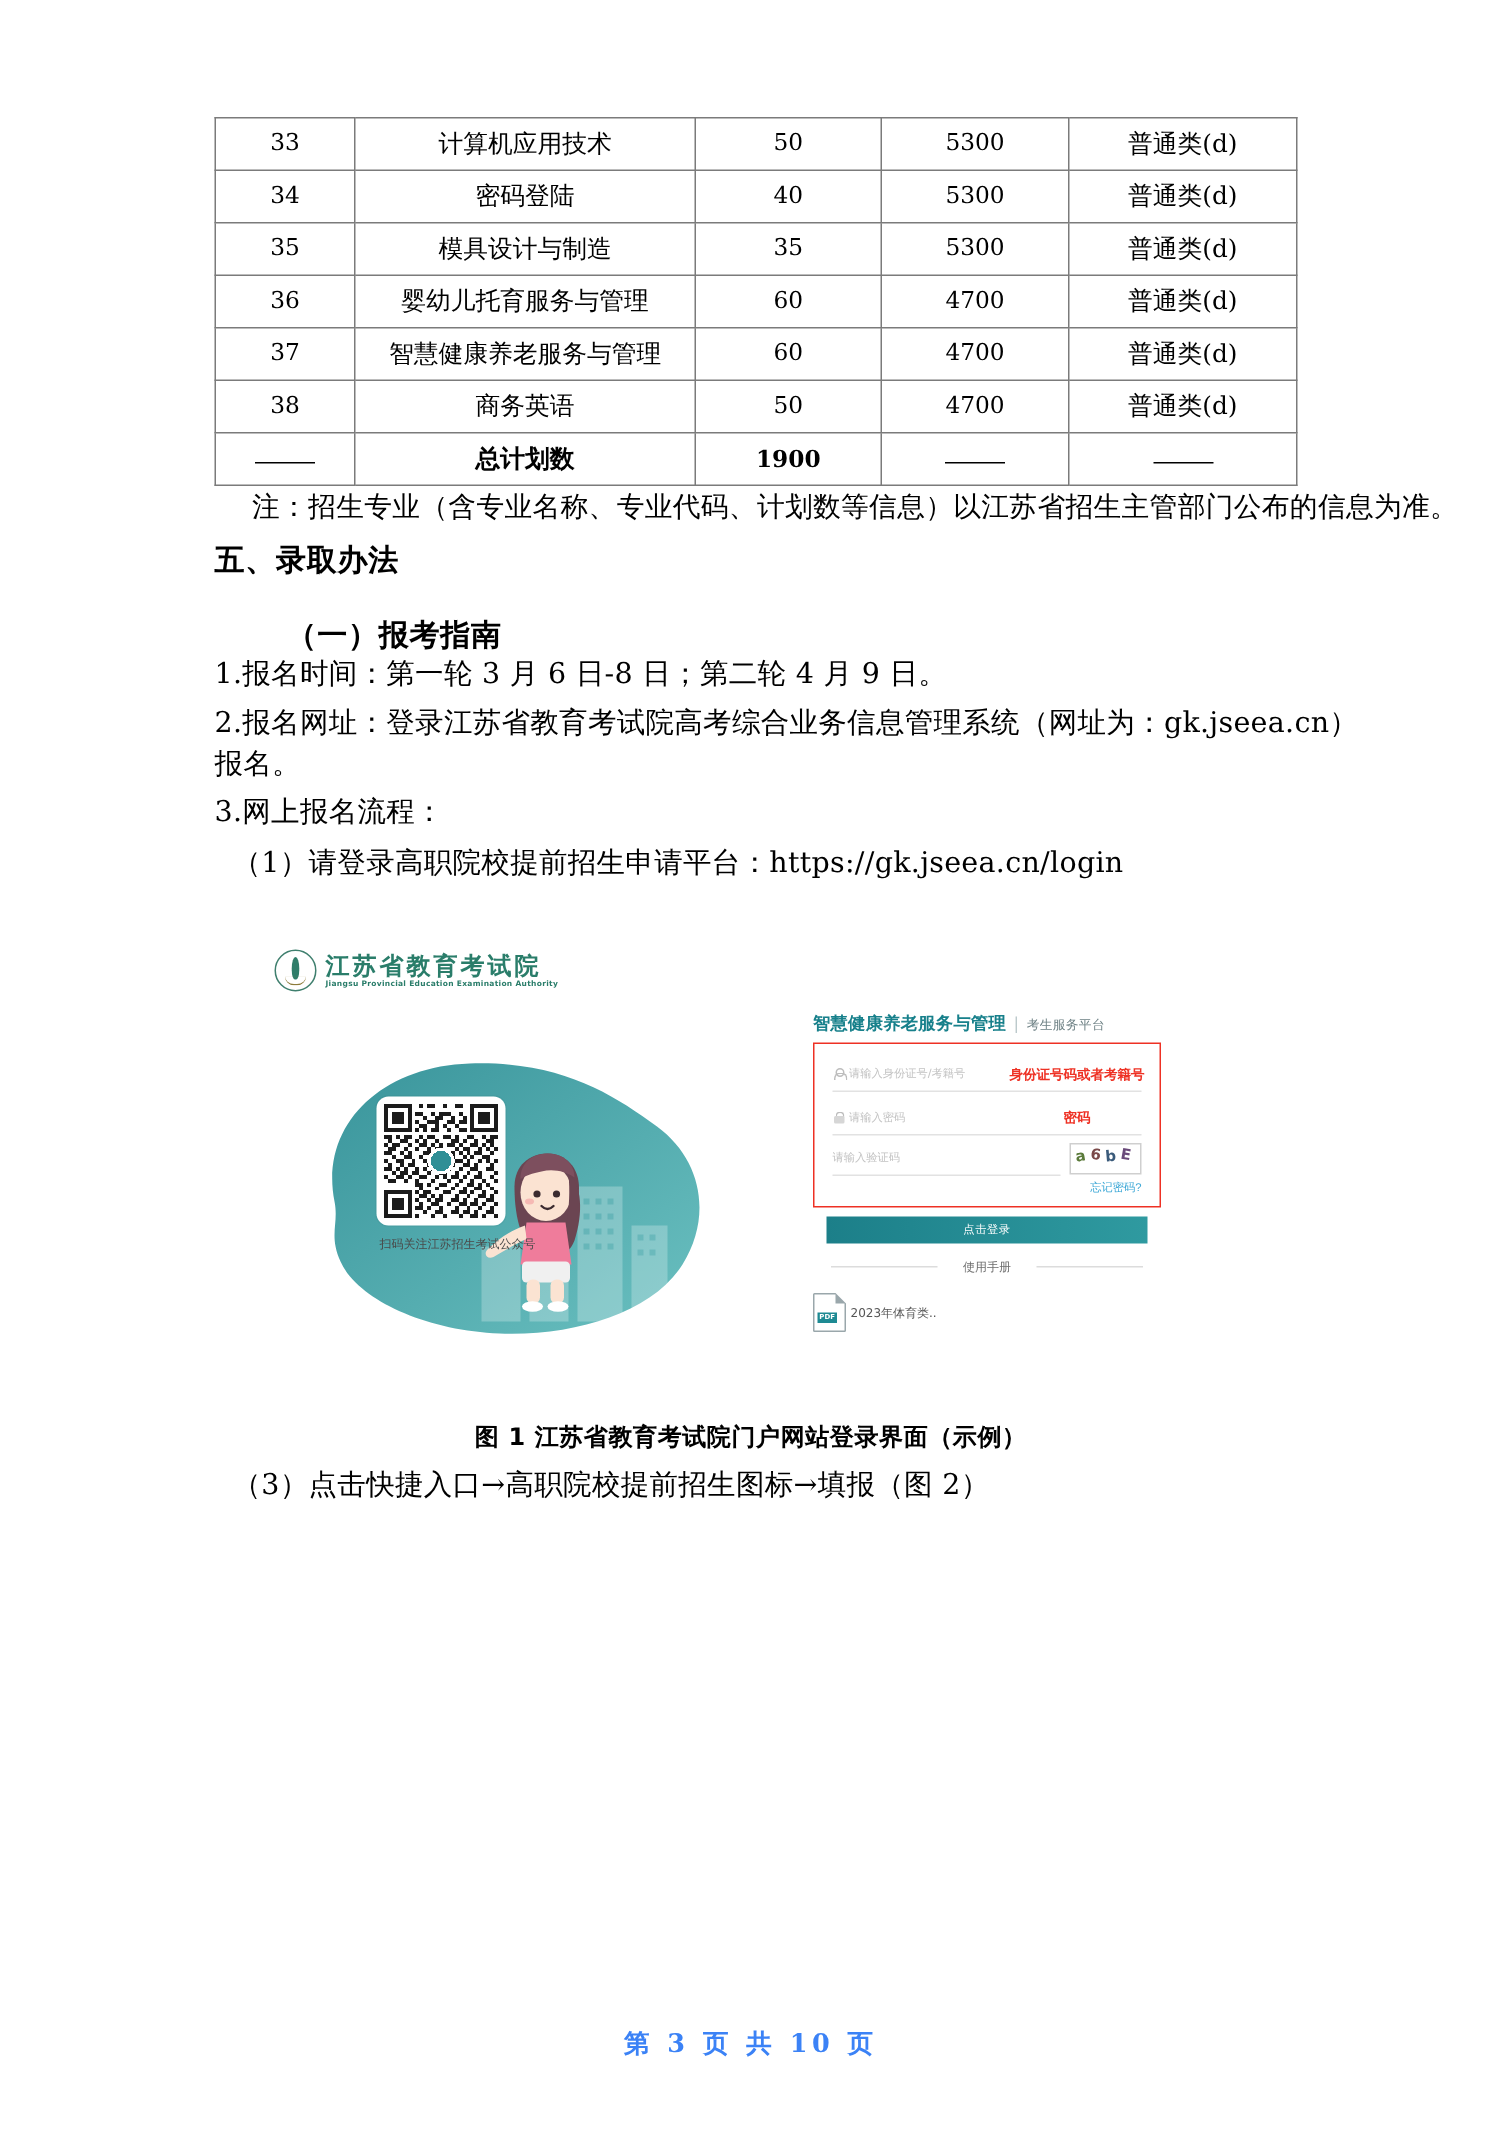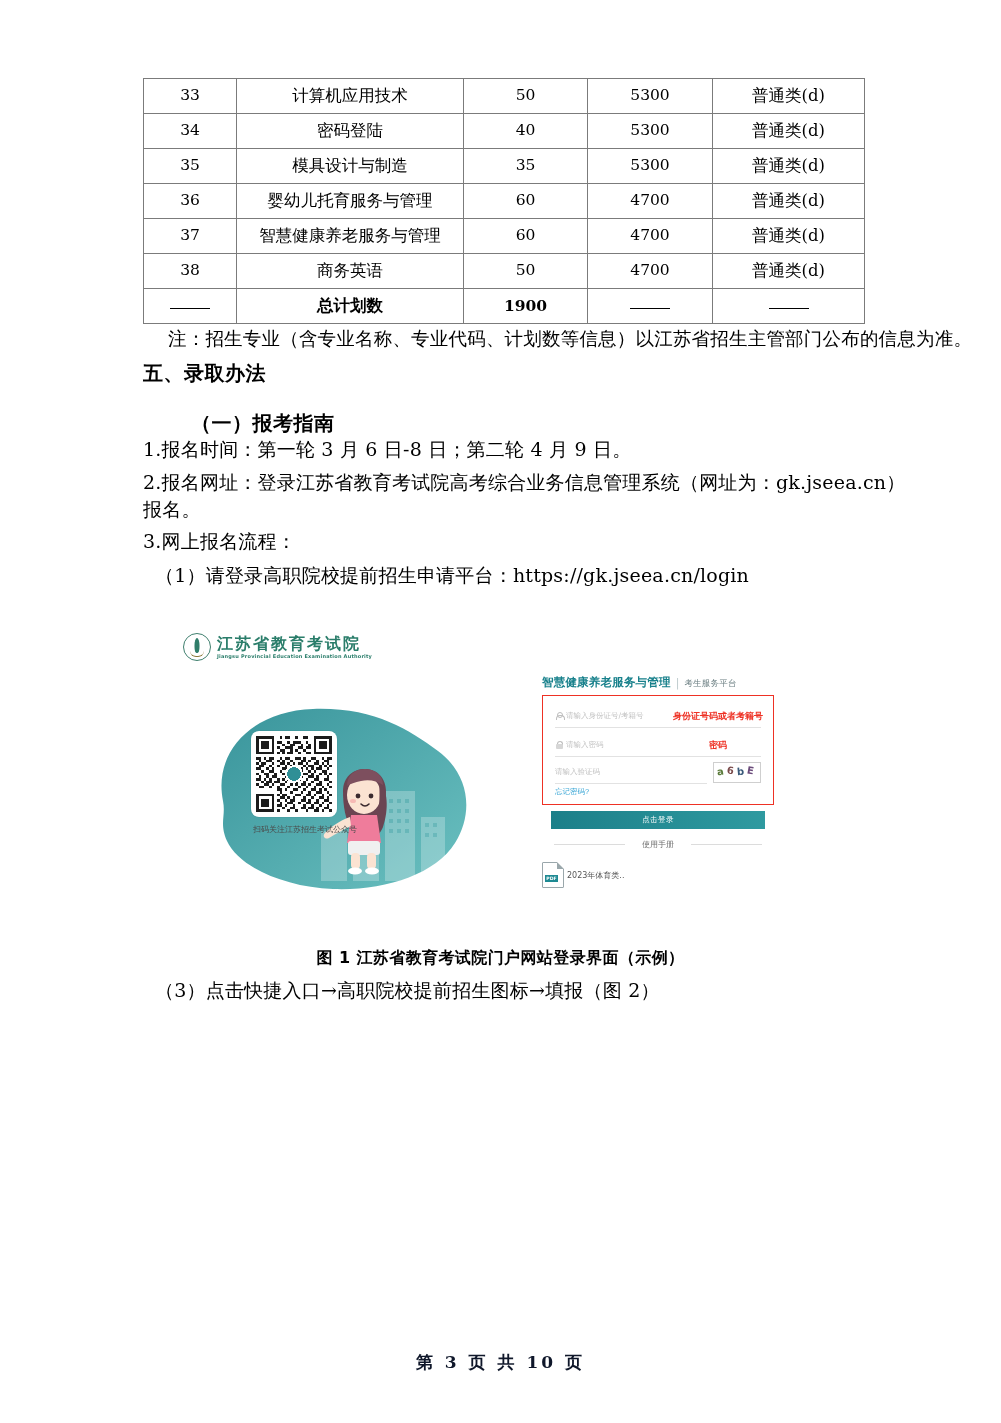--- a/index.html
+++ b/index.html
@@ -103,21 +103,21 @@
 
   .footer {
     position: absolute;
     left: 0; top: 1351px;
     width: 1001px;
     text-align: center;
     font-family: "DejaVu Serif", "Liberation Serif", serif;
     font-weight: bold;
     font-size: 17px;
     letter-spacing: 3px;
-    color: #0f172a;
+    color: #3b82f6;
   }
 
   
   .figure {
     position: absolute;
     left: 183px;
     top: 633px;
     width: 600px;
     height: 300px;
   }
@@ -317,20 +317,21 @@
     flex: none;
   }
   .cap-img .ch {
     position: absolute;
     font-family: "DejaVu Sans", "Liberation Sans", sans-serif;
     font-weight: bold;
     font-size: 10px;
     color: #444;
   }
   .forgot {
+    text-align: right;
     font-family: Liberation Sans, sans-serif;
     font-size: 7.5px;
     color: #3ba7d6;
     margin-top: 3px;
   }
   .login-btn {
     margin: 6px 9px 0 9px;
     height: 18px;
     background: linear-gradient(90deg, #1c7f89 0%, #2f9aa0 100%);
     display: flex;

